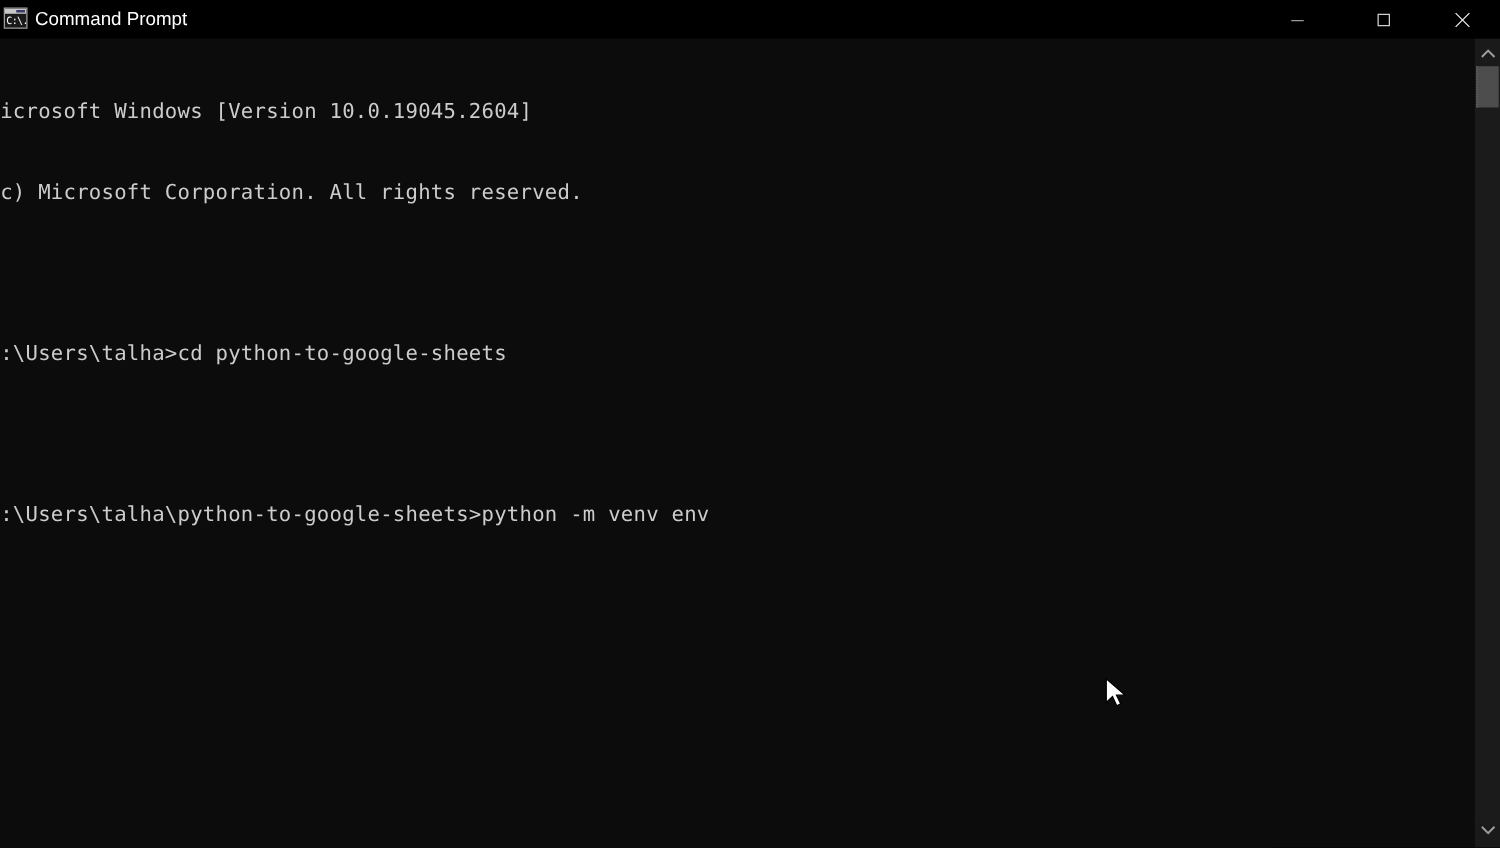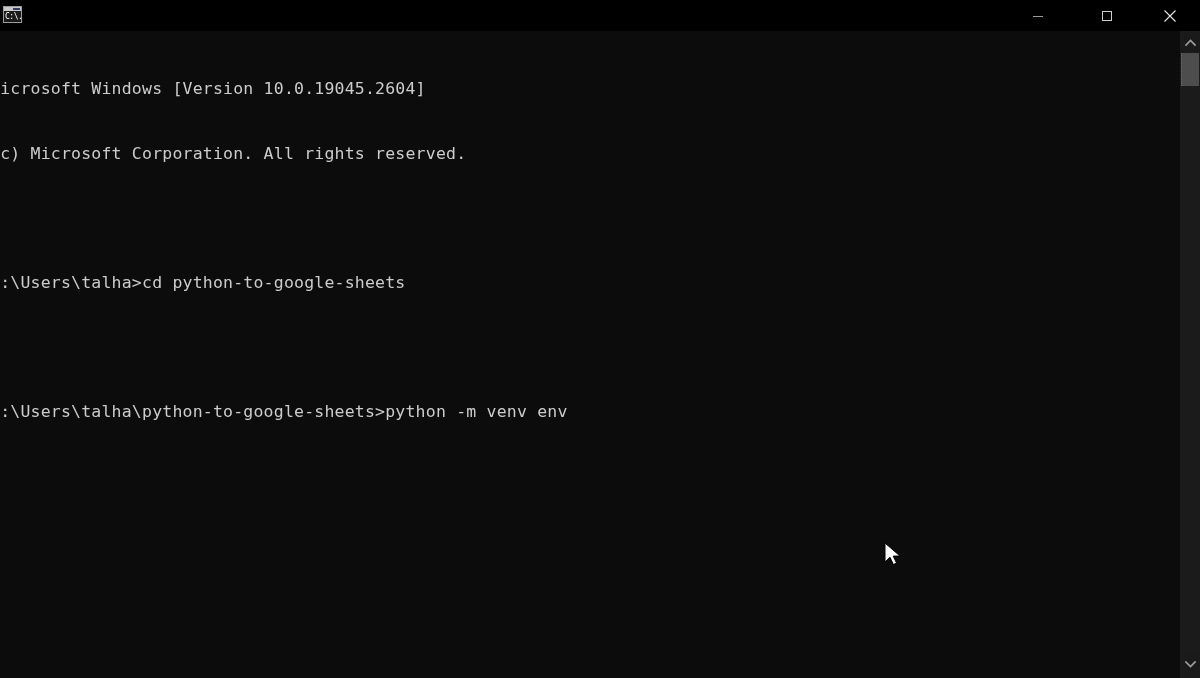--- a/index.html
+++ b/index.html
@@ -183,20 +183,21 @@
 
 <div id="window">
 
   <div id="titlebar">
 
     <div id="app-icon">
       <div class="ico-bar"></div>
       <div class="ico-text">C:\.</div>
     </div>
 
+    <div id="title-text">Command Prompt</div>
 
     <div class="winbtn" id="btn-min">
       <svg width="12" height="12" viewBox="0 0 12 12">
         <rect x="1" y="6" width="10" height="1" fill="#999999"></rect>
       </svg>
     </div>
 
     <div class="winbtn" id="btn-max">
       <svg width="12" height="12" viewBox="0 0 12 12">
         <rect x="1.5" y="1.5" width="9" height="9" fill="none" stroke="#cfcfcf" stroke-width="1"></rect>

